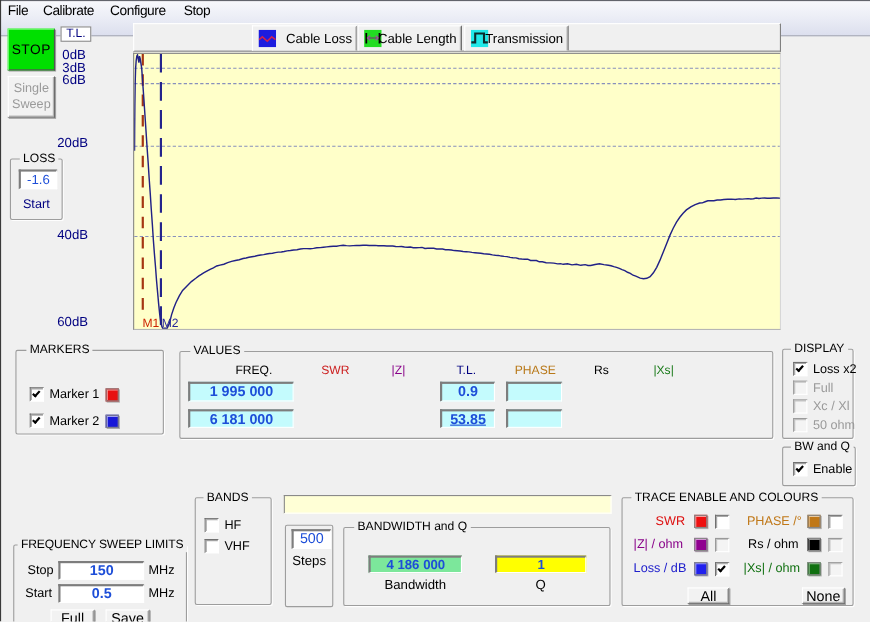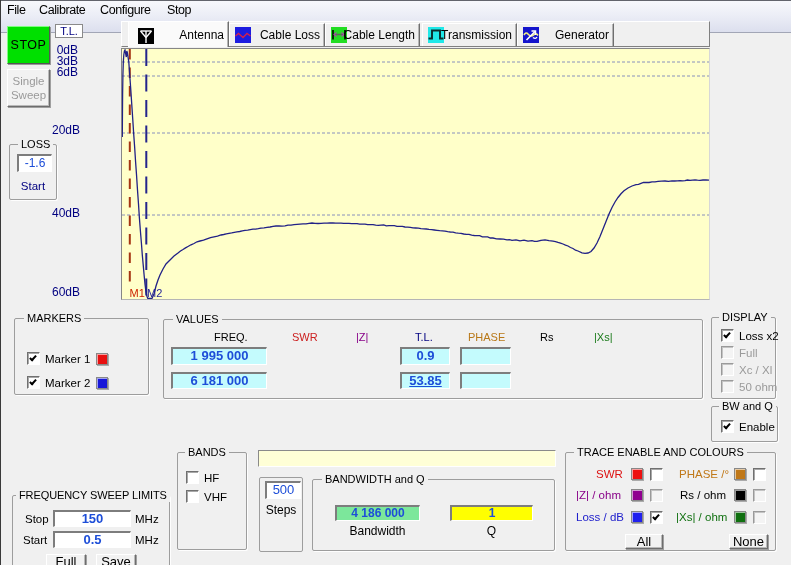--- a/index.html
+++ b/index.html
@@ -90,42 +90,21 @@
         </svg>
       <div class="tt">Cable Length</div>
     </div>
     <div class="tab" style="left:300px; width:95px;">
       <svg class="ti" width="16" height="16">
           <rect width="16" height="16" fill="#20e8e8"></rect>
           <polyline points="0.5,11.5 4,11.5 4,3.5 12,3.5 12,11.5 15.5,11.5" stroke="#0c2c2c" stroke-width="1.9" fill="none"></polyline>
         </svg>
       <div class="tt">Transmission</div>
     </div>
-    <div class="tab" style="left:395px; width:97px;">
-      <svg class="ti" width="16" height="16">
-          <rect width="16" height="16" fill="#1515cc"></rect>
-          <path d="M1,8 Q3,4.5 5,7 Q8,10.5 10.5,8 Q13,5.5 15,8.5" stroke="#f2ef80" stroke-width="1.6" fill="none"></path>
-          <line x1="3.5" y1="13" x2="12" y2="4.5" stroke="#fff" stroke-width="1.6"></line>
-          <polyline points="8.5,4 12.5,4 12.5,8" stroke="#fff" stroke-width="1.5" fill="none"></polyline>
-          <path d="M10,10.5 q2.5,2 4,-0.5" stroke="#fff" stroke-width="1.4" fill="none"></path>
-        </svg>
-      <div class="tt">Generator</div>
-    </div>
-
-    <div class="tab" style="left:6px; top:-1px; width:101px; height:26px; background:#fafafa; z-index:3;
-         box-shadow:inset -1px 0 0 #b5b5b5;">
-      <svg class="ti" width="16" height="16" style="left:9px; top:6px;">
-          <rect width="16" height="16" fill="#000"></rect>
-          <line x1="2.5" y1="3" x2="13.5" y2="3" stroke="#fff" stroke-width="1.4"></line>
-          <line x1="8" y1="3" x2="8" y2="15" stroke="#fff" stroke-width="1.4"></line>
-          <line x1="2.5" y1="3" x2="8" y2="9.5" stroke="#fff" stroke-width="1.3"></line>
-          <line x1="13.5" y1="3" x2="8" y2="9.5" stroke="#fff" stroke-width="1.3"></line>
-        </svg>
-      <div class="tt" style="top:6px;">Antenna</div>
-    </div>
+
   </div>
 
   <div class="abs" id="chart" style="left:121px; top:48px; width:589px; height:252px; background:#ffffc9;
        border-top:1px solid #868686; border-left:1px solid #868686; border-right:1px solid #d7d7d7; border-bottom:1px solid #b5b5b5;">
     <svg width="587" height="250" style="position:absolute;left:0;top:0;">
 
       <line x1="0" y1="13" x2="587" y2="13" stroke="#8890bc" stroke-width="1" stroke-dasharray="3,2"></line>
       <line x1="0" y1="27" x2="587" y2="27" stroke="#8890bc" stroke-width="1" stroke-dasharray="3,2"></line>
       <line x1="0" y1="84" x2="587" y2="84" stroke="#8890bc" stroke-width="1" stroke-dasharray="3,2"></line>
       <line x1="0" y1="166" x2="587" y2="166" stroke="#8890bc" stroke-width="1" stroke-dasharray="3,2"></line>

